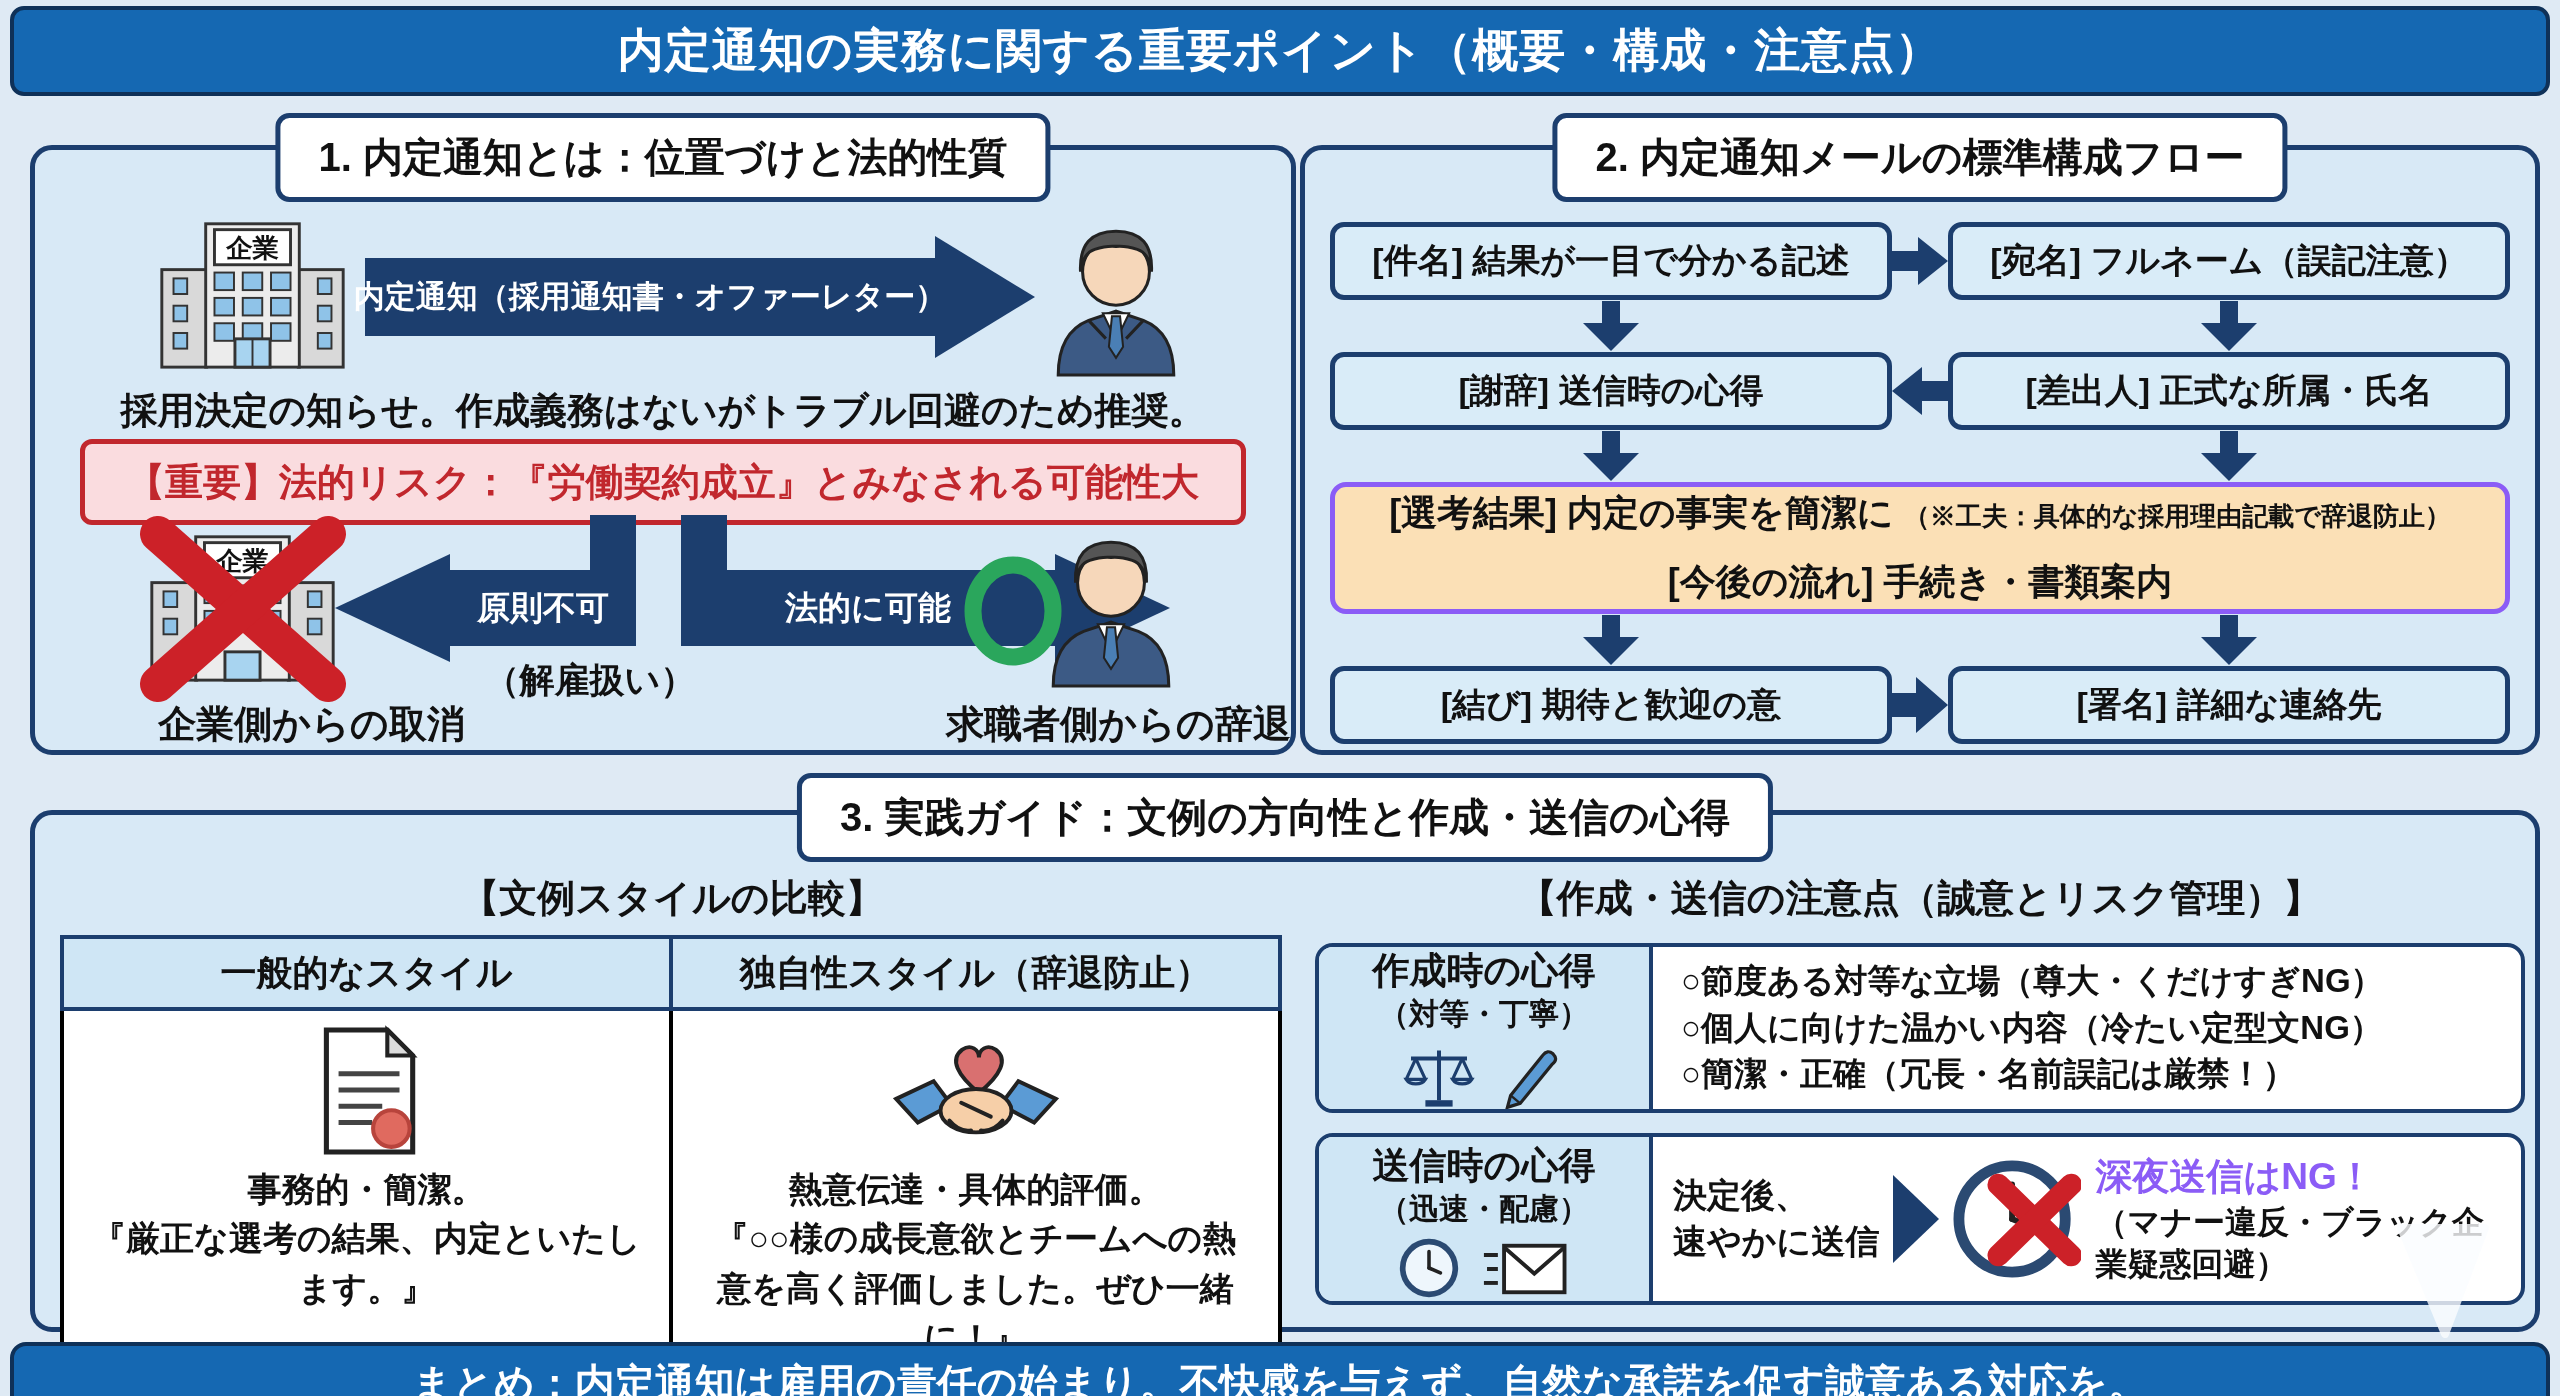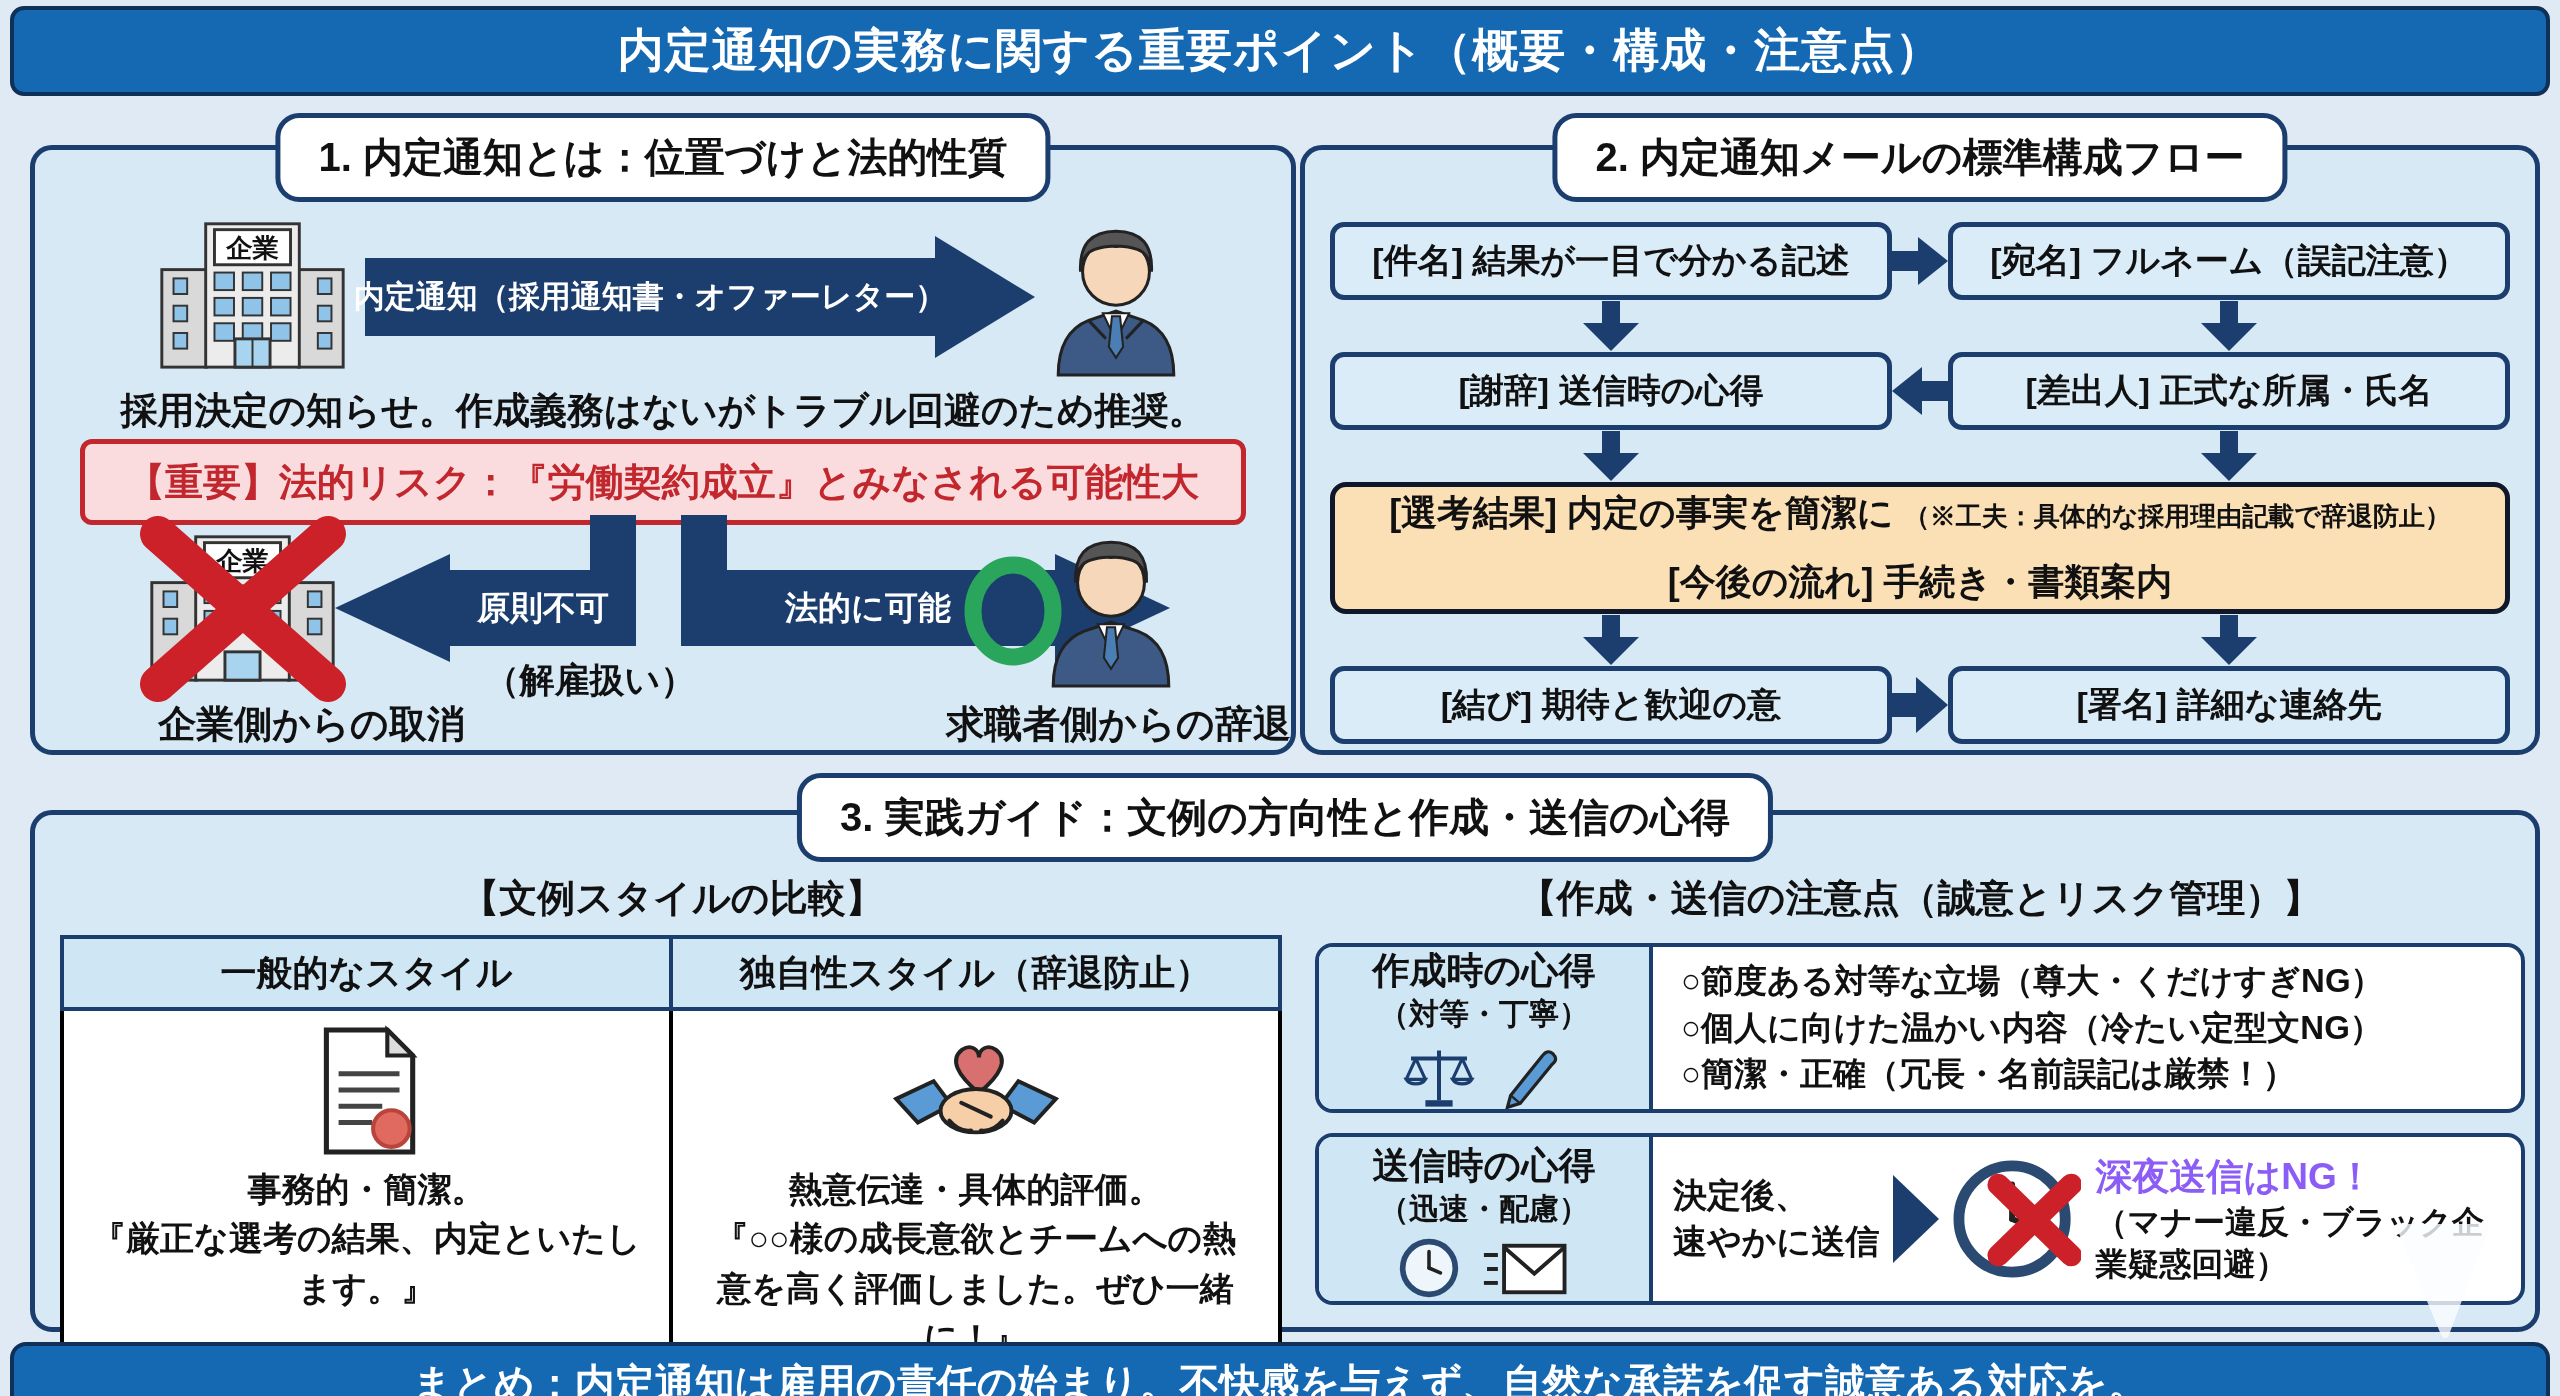--- a/index.html
+++ b/index.html
@@ -10,21 +10,21 @@
     background:#1568b2;border:4px solid #0f3158;border-radius:14px;
     display:flex;align-items:center;justify-content:center;
     color:#fff;font-size:46px;font-weight:700;letter-spacing:1px;}
   .footer-bar{position:absolute;left:10px;right:10px;top:1342px;height:60px;
     background:#1568b2;border:4px solid #0f3158;border-radius:16px;
     display:flex;align-items:flex-start;justify-content:center;
     color:#fff;font-size:40px;font-weight:700;padding-top:10px;}
   
   .panel{position:absolute;background:#d8e9f6;border:5px solid #1c3e6e;border-radius:22px;}
   .panel-header{position:absolute;left:50%;transform:translateX(-50%);
-    background:#fff;border:5px solid #1c3e6e;border-radius:24px;
+    background:#fff;border:5px solid #1c3e6e;border-radius:14px;
     padding:12px 38px;font-size:40px;font-weight:700;white-space:nowrap;z-index:5;}
   #panel1{left:30px;top:145px;width:1256px;height:600px;}
   #panel2{left:1300px;top:145px;width:1230px;height:600px;}
   #panel3{left:30px;top:810px;width:2500px;height:512px;}
   
   .s1-desc{position:absolute;left:0;right:0;top:236px;text-align:center;
     font-size:37px;font-weight:700;}
   .s1-warning{position:absolute;left:45px;right:45px;top:289px;height:76px;
     background:#fadcdf;border:5px solid #c1272d;border-radius:12px;
     display:flex;align-items:center;justify-content:center;
@@ -47,21 +47,21 @@
   
   .flow{position:absolute;left:25px;top:72px;width:1180px;height:522px;}
   .frow{position:absolute;left:0;right:0;height:78px;display:flex;justify-content:space-between;}
   .fbox{width:562px;height:78px;background:#d9ecf8;border:5px solid #1c3e6e;border-radius:14px;
     display:flex;align-items:center;justify-content:center;font-size:34px;font-weight:700;
     box-sizing:border-box;white-space:nowrap;}
   .harrow{align-self:center;flex:0 0 56px;display:flex;justify-content:center;}
   .vrow{position:absolute;left:0;right:0;height:52px;}
   .varrow{position:absolute;top:1px;}
   .obox{position:absolute;left:0;right:0;top:260px;height:132px;background:#fbe0b6;
-    border:5px solid #0f172a;border-radius:16px;box-sizing:border-box;
+    border:5px solid #8b5cf6;border-radius:16px;box-sizing:border-box;
     display:flex;flex-direction:column;align-items:center;justify-content:center;gap:20px;}
   .oline{font-size:36px;font-weight:700;white-space:nowrap;}
   .onote{font-size:26px;font-weight:700;}
   
   .s3-heading{position:absolute;top:58px;width:100%;text-align:center;font-size:38px;font-weight:700;}
   .s3-left{position:absolute;left:25px;top:0;width:1225px;height:512px;}
   .s3-right{position:absolute;left:1280px;top:0;width:1210px;height:512px;}
   table.style-table{position:absolute;left:0;top:120px;width:1222px;height:382px;
     border-collapse:collapse;table-layout:fixed;}
   table.style-table th{background:#cfe6f5;border:4px solid #1c3e6e;height:66px;

